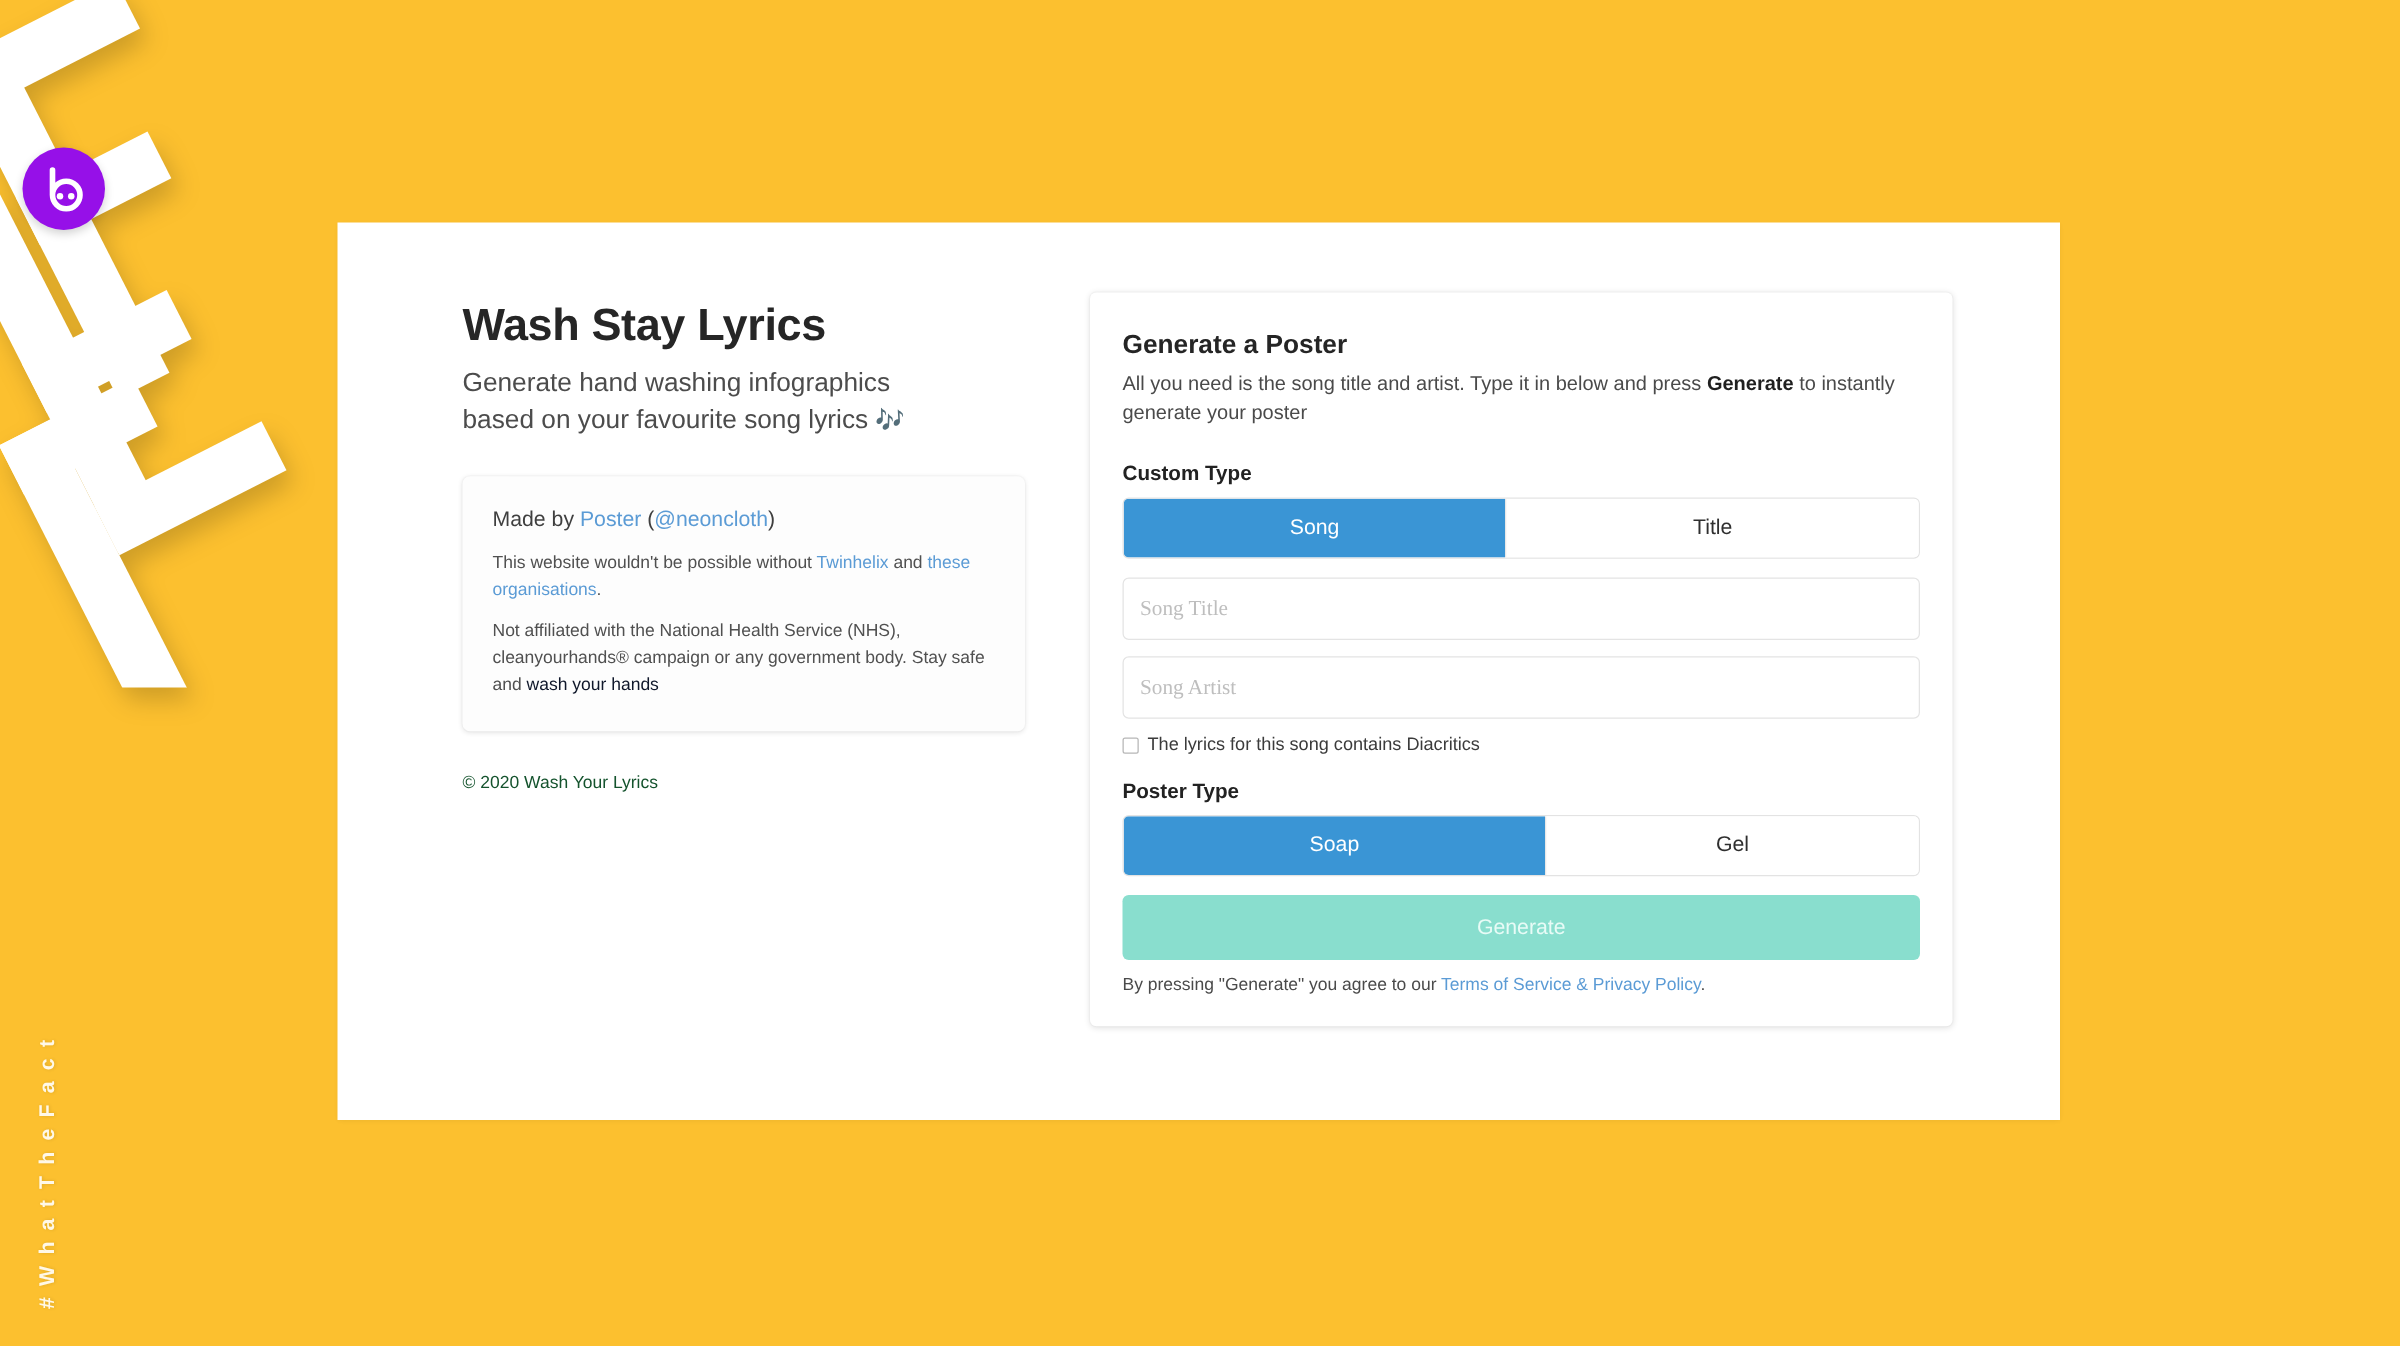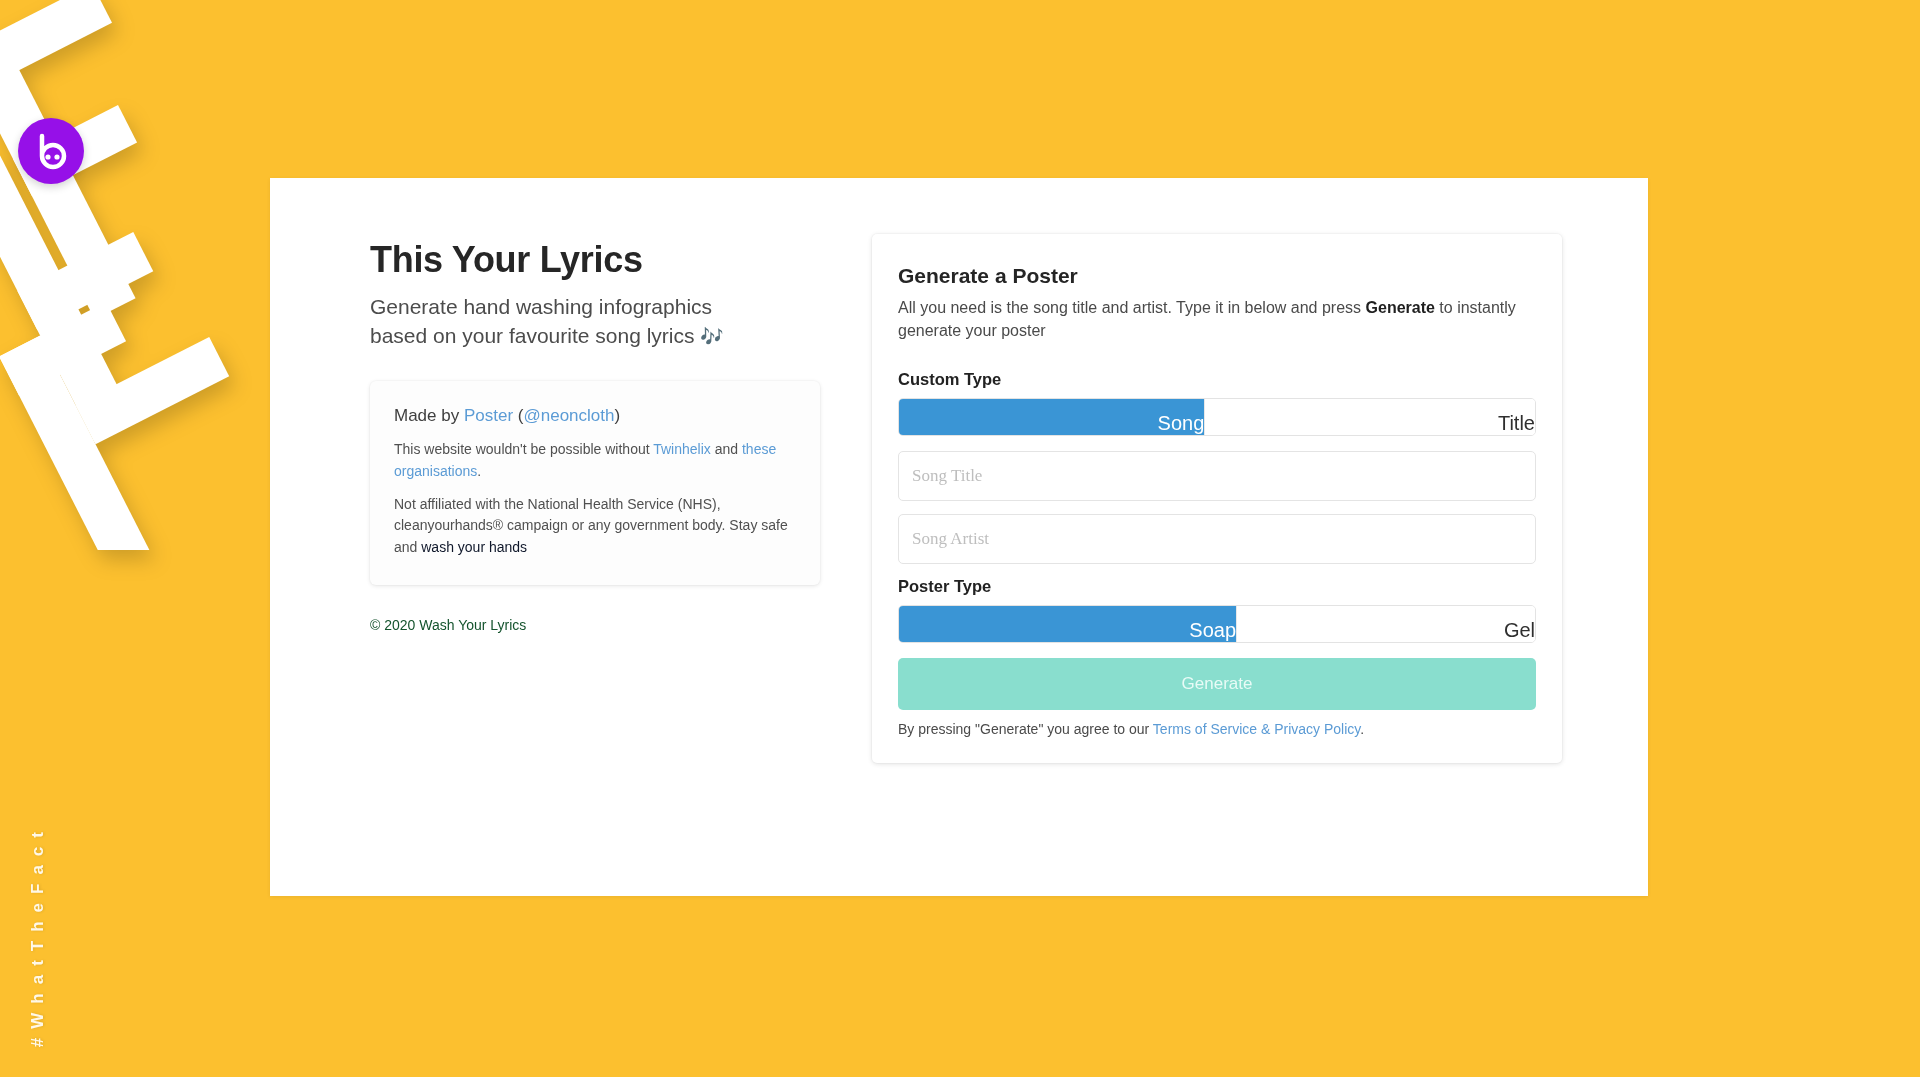--- a/index.html
+++ b/index.html
@@ -167,23 +167,23 @@
     display: flex;
     width: 100%;
     border-radius: 5px;
     overflow: hidden;
     margin-bottom: 15px;
     border: 1px solid #E3E3E3;
     background: #fff;
   }
   .seg-btn {
     flex: 1 1 0;
-    text-align: right;
-    font-size: 20px;
-    padding: 13px 0 0 0;
+    text-align: center;
+    font-size: 17px;
+    padding: 13px 0 14px 0;
     cursor: pointer;
     background: #FFFFFF;
     color: #2f2f2f;
     border: none;
     font-family: "Liberation Sans", sans-serif;
     user-select: none;
   }
   .seg-btn + .seg-btn { border-left: 1px solid #E8E8E8; }
   .seg-btn.active {
     background: #3A95D5;
@@ -272,21 +272,21 @@
   </svg>
 </div>
 
 <div id="vertical-tag">#WhatTheFact</div>
 
 <div id="page-sheet">
   <div id="sheet-inner">
 
     <div id="left-col">
 
-      <h1 id="page-title">This Your Lyrics</h1>
+      <h1 id="page-title">Wash Stay Lyrics</h1>
 
       <p id="page-subtitle">
         <span>Generate hand washing infographics</span><br>
         <span>based on your favourite song lyrics</span>
         <span class="note-icon">🎶</span>
       </p>
 
       <div id="credit-card">
 
         <div class="made-by"><span>Made by </span><a class="link" href="#">Poster</a><span> (</span><a class="link" href="#">@neoncloth</a><span>)</span></div>
@@ -310,20 +310,24 @@
 
       <div class="segmented" id="content-type-seg">
         <button class="seg-btn active">Song</button>
         <button class="seg-btn">Title</button>
       </div>
 
       <input class="text-input" type="text" placeholder="Song Title" style="">
 
       <input class="text-input" type="text" placeholder="Song Artist" style="">
 
+      <div id="diacritics-row">
+        <div id="diacritics-checkbox"></div>
+        <span>The lyrics for this song contains Diacritics</span>
+      </div>
 
       <div class="field-label">Poster Type</div>
 
       <div class="segmented" id="poster-type-seg">
         <button class="seg-btn active">Soap</button>
         <button class="seg-btn">Gel</button>
       </div>
 
       <button id="generate-button">Generate</button>
 

